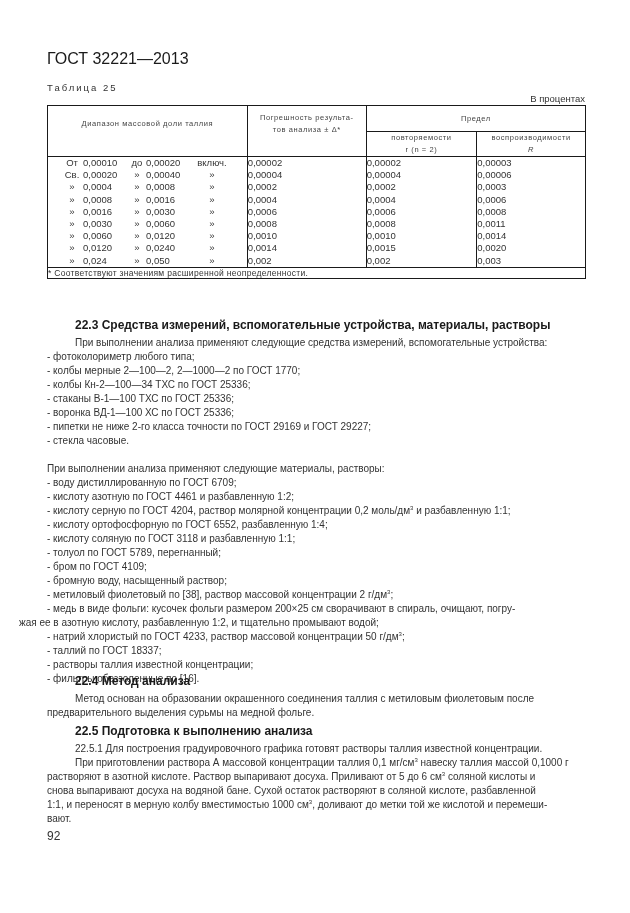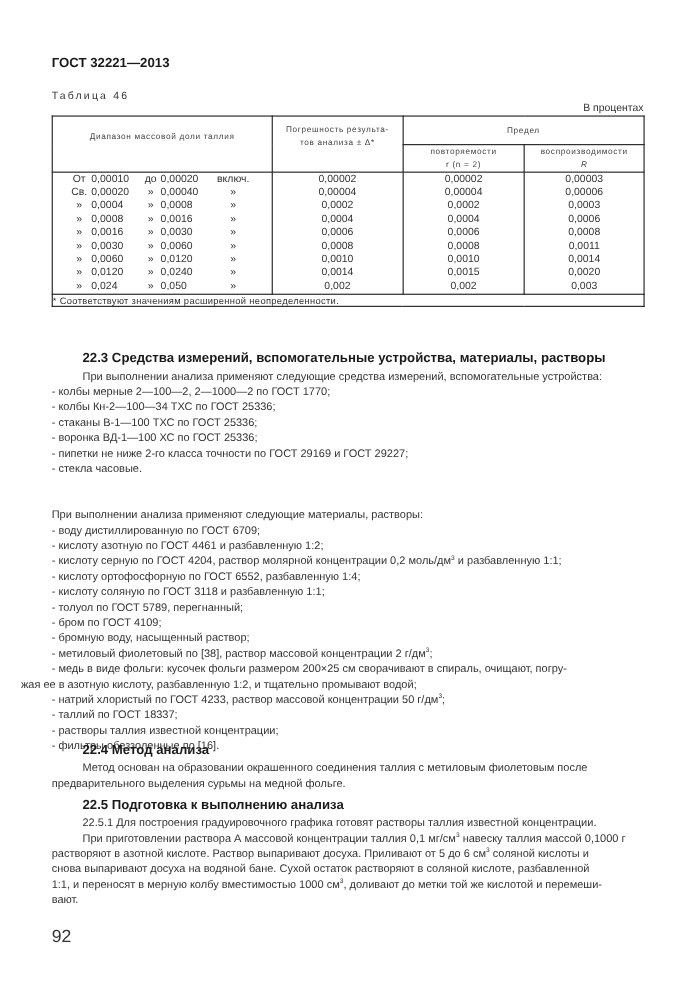--- a/index.html
+++ b/index.html
@@ -1,43 +1,43 @@
 <!DOCTYPE html>
 <html><head>
 <meta charset="utf-8">
 <style>
   html, body { margin:0; padding:0; background:#ffffff; }
   body { width:630px; height:913px; position:relative; overflow:hidden;
          font-family:"Liberation Sans", sans-serif; color:#2a2a2a; }
   .abs { position:absolute; }
-  .doc-header { left:47px; top:50px; font-size:12px; font-weight:bold; color:#1a1a1a; }
+  .doc-header { left:47px; top:50px; font-size:16px; font-weight:normal; color:#1a1a1a; }
   .table-caption { left:47px; top:82px; font-size:9.5px; letter-spacing:2px; color:#333; }
   .units { right:45px; top:93px; font-size:9.5px; color:#333; }
   table.data { position:absolute; left:47px; top:105px; width:539px; border-collapse:collapse;
                font-size:9px; color:#333; }
   table.data td, table.data th { border:1px solid #1a1a1a; padding:0; font-weight:normal; }
   .th-small { font-size:7.5px; letter-spacing:0.6px; color:#444; text-align:center; vertical-align:middle; line-height:12px; }
   .body-row td { border-top:3px double #1a1a1a; vertical-align:top; padding-top:9px; padding-bottom:8px; }
   .range-grid { display:grid; grid-template-columns:22px 45px 18px 45px 42px; padding-left:13px; line-height:12.2px; font-size:9.5px; }
   .range-grid span { white-space:nowrap; }
   .c { text-align:center; }
-  .num-col { text-align:center; line-height:12.2px; font-size:9.5px; }
+  .num-col { line-height:12.2px; font-size:9.5px; }
   .foot td { font-size:8.5px; padding:7px 0 8px 40px; letter-spacing:0.3px; color:#333; }
   .section-title { left:75px; font-size:12px; font-weight:bold; color:#1a1a1a; }
   .p { font-size:10px; line-height:14px; color:#333; white-space:nowrap; }
   .indent { left:75px; }
   .flush { left:47px; }
   sup { font-size:6px; vertical-align:super; line-height:0; }
-  .page-num { left:47px; top:829px; font-size:16px; color:#333;margin-top:14px; }
+  .page-num { left:47px; top:829px; font-size:12px; color:#333; }
 </style>
 </head>
 <body>
 
 <div class="abs doc-header">ГОСТ 32221—2013</div>
-<div class="abs table-caption">Таблица 46</div>
+<div class="abs table-caption">Таблица 25</div>
 <div class="abs units">В процентах</div>
 
 <table class="data">
   <colgroup>
     <col style="width:200px">
       <col style="width:119px">
       <col style="width:111px">
       <col style="width:109px">
   </colgroup>
   <tbody>
@@ -147,20 +147,21 @@
   <tr class="foot">
     <td colspan="4">* Соответствуют значениям расширенной неопределенности.</td>
   </tr>
 </tbody>
   </table>
 
 <div class="abs section-title" style="top:318px">22.3 Средства измерений, вспомогательные устройства, материалы, растворы</div>
 
 <div class="abs p indent" style="top:336px">При выполнении анализа применяют следующие средства измерений, вспомогательные устройства:</div>
 <div class="abs p flush" style="top:350px; left:47px" id="equipment-list">
+    <div>- фотоколориметр любого типа;</div>
     <div>- колбы мерные 2—100—2, 2—1000—2 по ГОСТ 1770;</div>
     <div>- колбы Кн-2—100—34 ТХС по ГОСТ 25336;</div>
     <div>- стаканы В-1—100 ТХС по ГОСТ 25336;</div>
     <div>- воронка ВД-1—100 ХС по ГОСТ 25336;</div>
     <div>- пипетки не ниже 2-го класса точности по ГОСТ 29169 и ГОСТ 29227;</div>
     <div>- стекла часовые.</div>
   </div>
 
 <div class="abs p flush" style="top:462px; left:47px">
   <div>При выполнении анализа применяют следующие материалы, растворы:</div>

